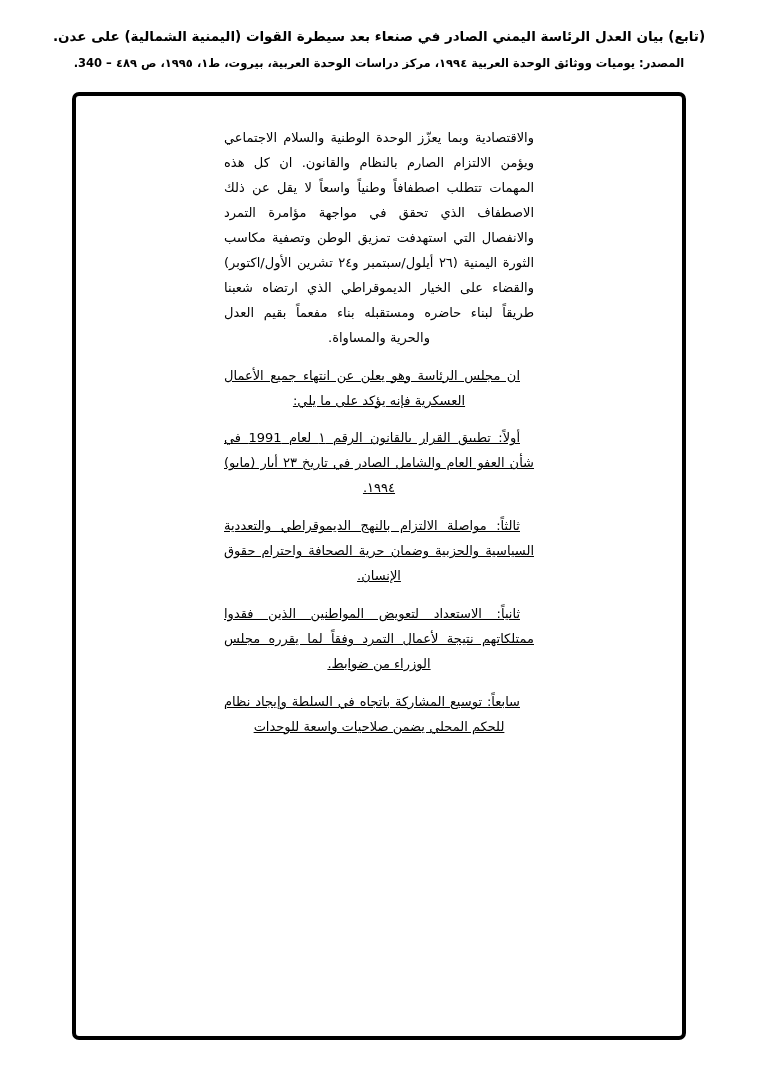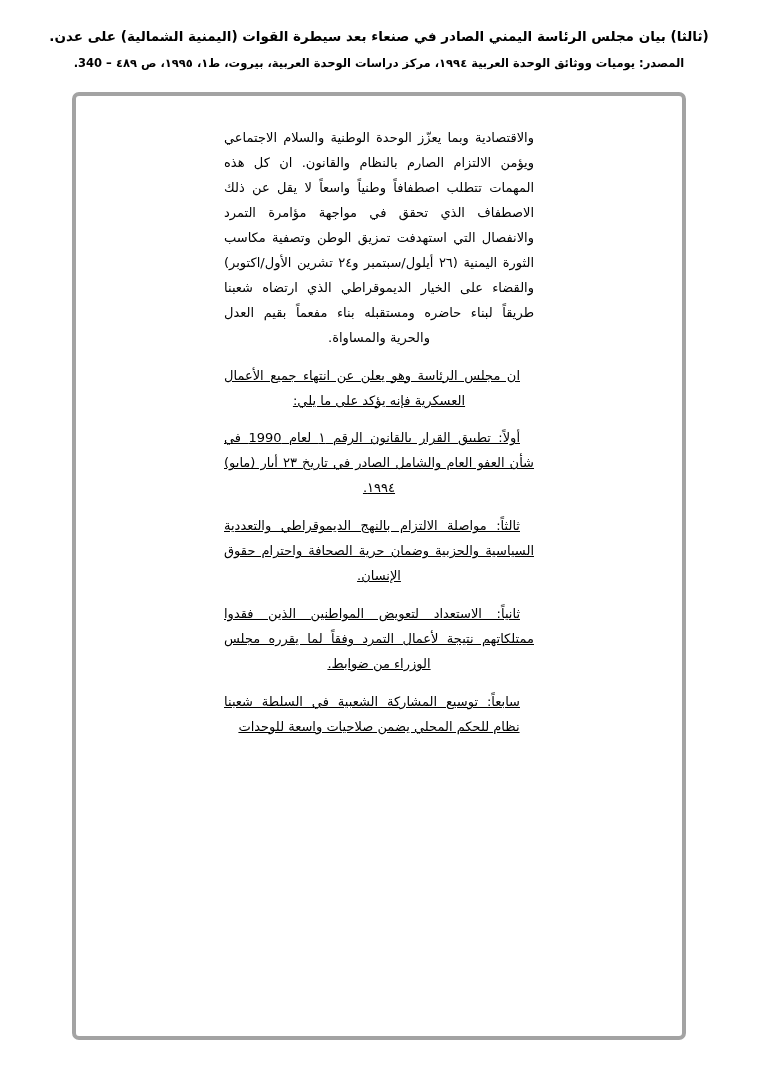--- a/index.html
+++ b/index.html
@@ -39,21 +39,21 @@
     line-height: 1.6;
     direction: rtl;
     margin: 0 0 10px 0;
   }
   .frame {
     position: absolute;
     top: 92px;
     right: 72px;
     left: 72px;
     bottom: 38px;
-    border: 4px solid #a3a3a3;
+    border: 4px solid #000000;
     border-radius: 7px;
     box-sizing: border-box;
     background: #ffffff;
     overflow: hidden;
   }
   .frame-inner {
     padding: 30px 36px 10px 36px;
     direction: rtl;
   }
   .body-col {
@@ -79,30 +79,30 @@
     text-indent: 14px;
     text-decoration: underline;
   }
 </style>
 </head>
 <body>
 
 <div class="page">
 
   <div class="header">
-    <div class="header-title">(ثالثا) بيان مجلس الرئاسة اليمني الصادر في صنعاء بعد سيطرة القوات (اليمنية الشمالية) على عدن.</div>
+    <div class="header-title">(تابع) بيان العدل الرئاسة اليمني الصادر في صنعاء بعد سيطرة القوات (اليمنية الشمالية) على عدن.</div>
     <div class="header-source">المصدر: يوميات ووثائق الوحدة العربية ١٩٩٤، مركز دراسات الوحدة العربية، بيروت، ط١، ١٩٩٥، ص ٤٨٩ – 340.</div>
   </div>
 
   <div class="frame">
     <div class="frame-inner">
       <div class="body-col">
         <p class="para first">والاقتصادية وبما يعزّز الوحدة الوطنية والسلام الاجتماعي ويؤمن الالتزام الصارم بالنظام والقانون. ان كل هذه المهمات تتطلب اصطفافاً وطنياً واسعاً لا يقل عن ذلك الاصطفاف الذي تحقق في مواجهة مؤامرة التمرد والانفصال التي استهدفت تمزيق الوطن وتصفية مكاسب الثورة اليمنية (٢٦ أيلول/سبتمبر و٢٤ تشرين الأول/اكتوبر) والقضاء على الخيار الديموقراطي الذي ارتضاه شعبنا طريقاً لبناء حاضره ومستقبله بناء مفعماً بقيم العدل والحرية والمساواة.</p>
         <p class="para indent">ان مجلس الرئاسة وهو يعلن عن انتهاء جميع الأعمال العسكرية فإنه يؤكد على ما يلي:</p>
-        <p class="para indent">أولاً: تطبيق القرار بالقانون الرقم ١ لعام 1990 في شأن العفو العام والشامل الصادر في تاريخ ٢٣ أبار (مايو) ١٩٩٤.</p>
+        <p class="para indent">أولاً: تطبيق القرار بالقانون الرقم ١ لعام 1991 في شأن العفو العام والشامل الصادر في تاريخ ٢٣ أبار (مايو) ١٩٩٤.</p>
         <p class="para indent">ثالثاً: مواصلة الالتزام بالنهج الديموقراطي والتعددية السياسية والحزبية وضمان حرية الصحافة واحترام حقوق الإنسان.</p>
         <p class="para indent">ثانياً: الاستعداد لتعويض المواطنين الذين فقدوا ممتلكاتهم نتيجة لأعمال التمرد وفقاً لما يقرره مجلس الوزراء من ضوابط.</p>
-        <p class="para indent">سابعاً: توسيع المشاركة الشعبية في السلطة شعبنا نظام للحكم المحلي يضمن صلاحيات واسعة للوحدات</p>
+        <p class="para indent">سابعاً: توسيع المشاركة باتجاه في السلطة وإيجاد نظام للحكم المحلي يضمن صلاحيات واسعة للوحدات</p>
       </div>
     </div>
   </div>
 
 </div>
 
 </body></html>

